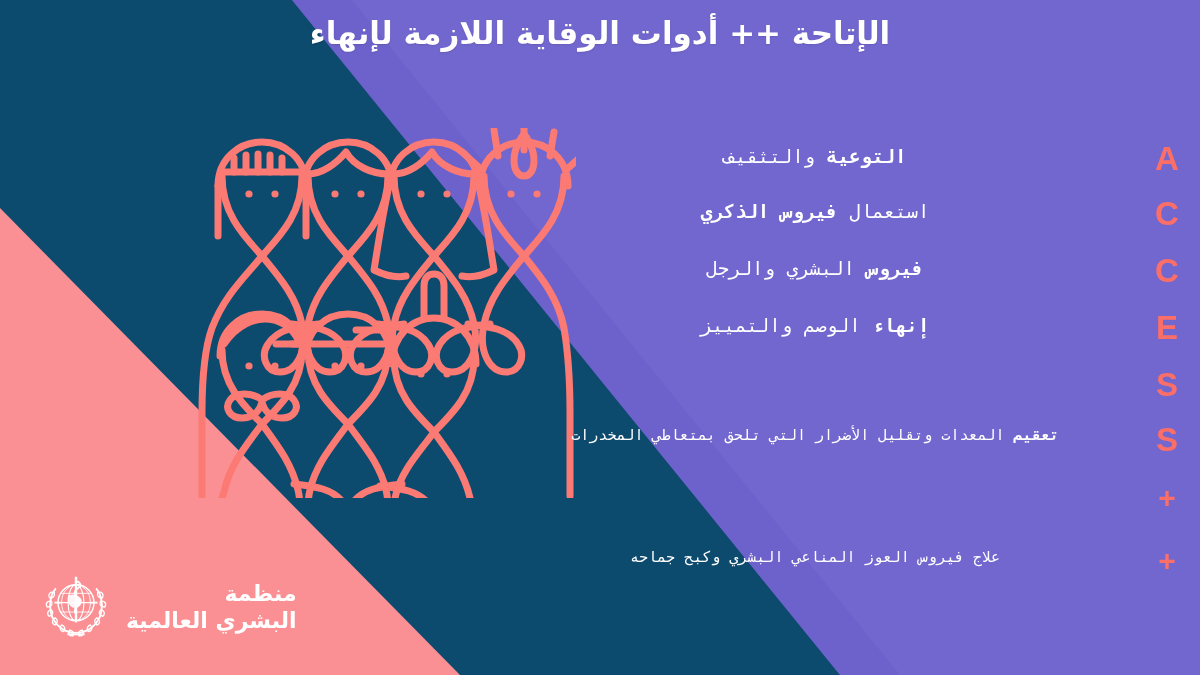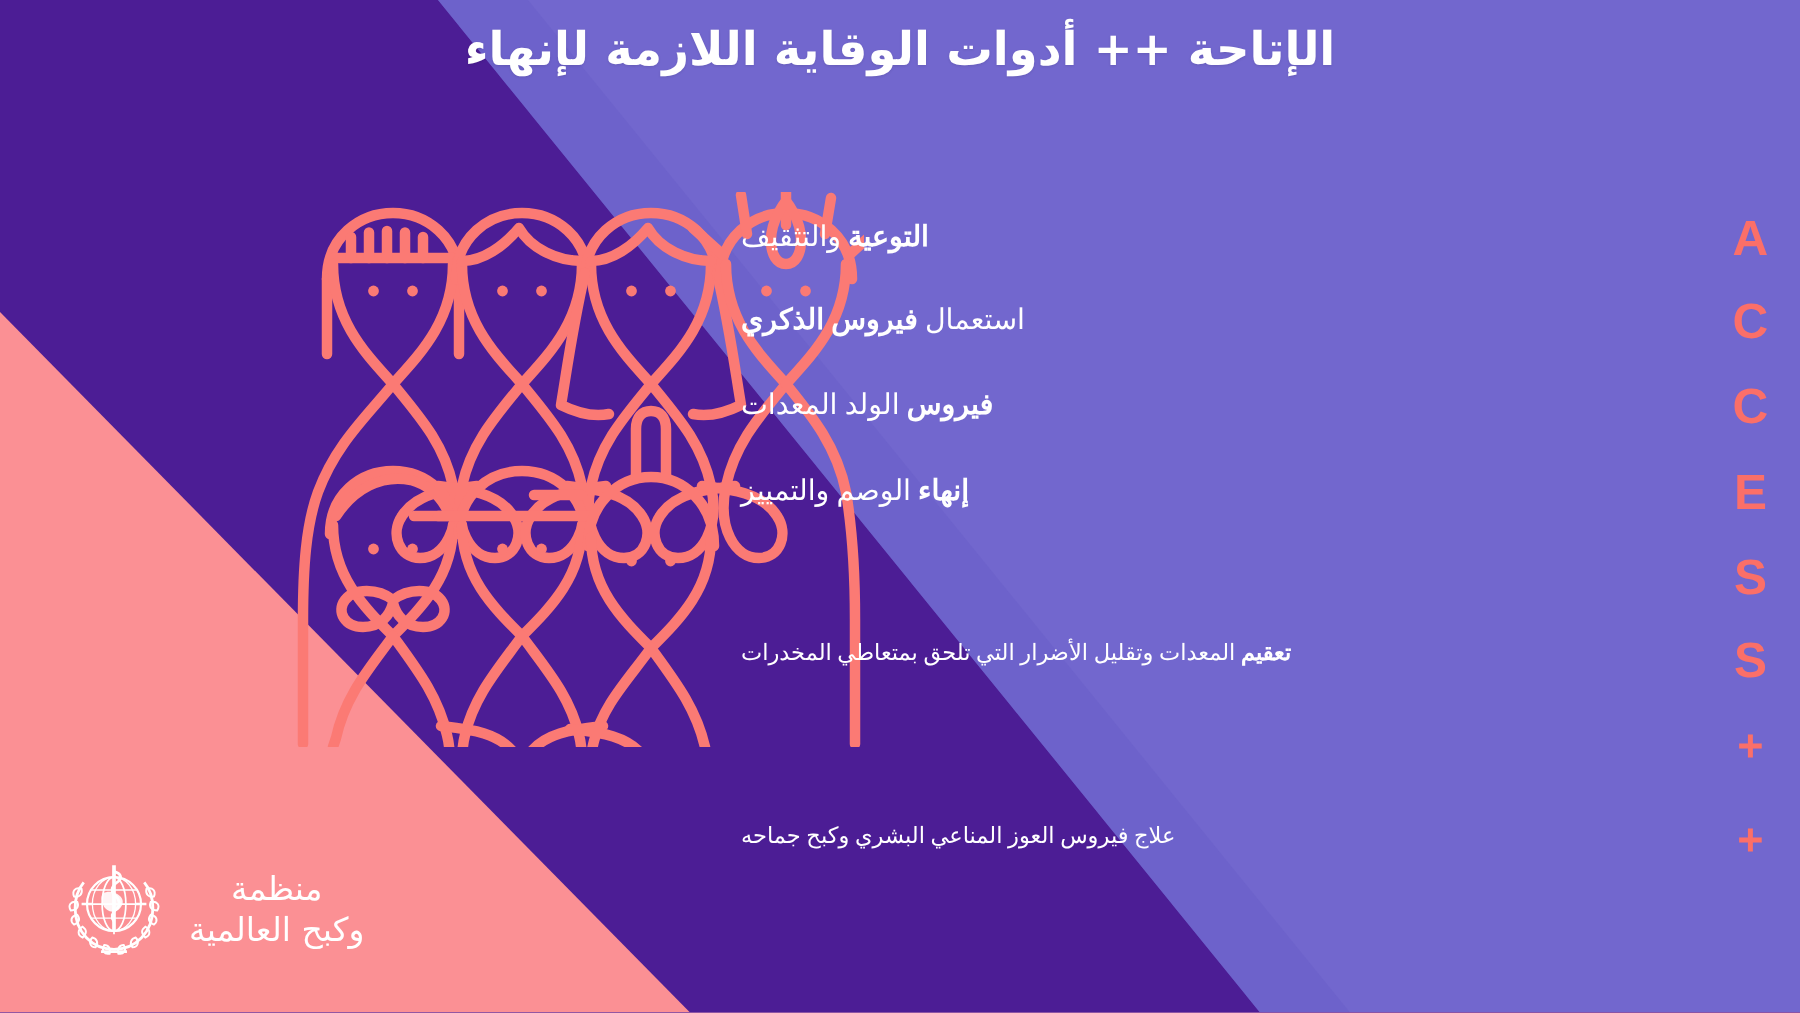--- a/index.html
+++ b/index.html
@@ -3,21 +3,21 @@
 <meta charset="utf-8">
 <style>
   html,body{margin:0;padding:0;}
   body{
     width:1200px;height:675px;
     font-family:"DejaVu Sans","Liberation Sans",sans-serif;
     overflow:hidden;background:#4a3ebf;
   }
   .poster{
     position:relative;width:1200px;height:675px;overflow:hidden;
-    background:#4c1d95;
+    background:#0c4a6e;
   }
   
   .band-light{
     position:absolute;inset:0;
     background:#7267ce;
     clip-path:polygon(292px 0, 1200px 0, 1200px 675px, 840px 675px);
   }
   .band-light-2{
     position:absolute;inset:0;
     background:#6a5fc9;
@@ -73,23 +73,23 @@
     flex:0 0 34px;
     text-align:center;
     font-family:"Liberation Sans",sans-serif;
   }
   .letter.plus{font-size:30px;}
   .rowtext{
     flex:1 1 auto;
     color:#ffffff;
     font-size:19px;
     line-height:1.32;
-    text-align:left;
+    text-align:center;
     padding-top:6px;
-    font-family:Liberation Serif, serif;
+    font-family:Liberation Mono, monospace;
   }
   .rowtext b{font-weight:bold;}
   .row.r0{margin-top:0;}
   .row.r1{margin-top:10px;}
   .row.r2{margin-top:12px;}
   .row.r3{margin-top:12px;}
   .row.r4{margin-top:12px;}
   .row.r5{margin-top:10px;}
   .row.r6{margin-top:14px;}
   .row.r7{margin-top:22px;}
@@ -112,22 +112,23 @@
     display:flex;
     flex-direction:row-reverse;
     align-items:center;
     gap:14px;
   }
   .who-emblem{width:72px;height:72px;flex:0 0 72px;}
   .who-text{
     color:#ffffff;
     font-size:22px;
     line-height:1.24;
-    text-align:center;
+    text-align:right;
     font-family:"DejaVu Sans",sans-serif;
+    font-weight:bold;
   }
 </style>
 </head>
 <body>
 
 <div class="poster">
 
   <div class="band-light"></div>
   <div class="band-light-2"></div>
   <div class="band-pink"></div>
@@ -223,21 +224,21 @@
     <div class="row r0">
       <div class="letter">A</div>
       <div class="rowtext"><span></span><b>التوعية</b><span> والتثقيف</span></div>
     </div>
     <div class="row r1">
       <div class="letter">C</div>
       <div class="rowtext"><span>استعمال </span><b>فيروس الذكري</b><span></span></div>
     </div>
     <div class="row r2">
       <div class="letter">C</div>
-      <div class="rowtext"><span></span><b>فيروس</b><span> الولد المعدات</span></div>
+      <div class="rowtext"><span></span><b>فيروس</b><span> البشري والرجل</span></div>
     </div>
     <div class="row r3">
       <div class="letter">E</div>
       <div class="rowtext"><span></span><b>إنهاء</b><span> الوصم والتمييز</span></div>
     </div>
     <div class="row r4">
       <div class="letter">S</div>
     </div>
     <div class="row r5">
       <div class="letter">S</div>
@@ -284,17 +285,17 @@
           <path d="M84 54 C90 55 91 60 87 63 C82 61 81 58 84 54Z"></path>
           <path d="M79 65 C84 68 84 73 79 75 C75 71 75 68 79 65Z"></path>
           <path d="M70 75 C74 79 72 84 67 84 C64 80 66 76 70 75Z"></path>
           <path d="M59 82 C62 87 59 91 54 90 C53 85 55 82 59 82Z"></path>
         </g>
         <path d="M38 88 L62 88" stroke-width="2.6"></path>
       </svg>
     </div>
     <div class="who-text">
       <div>منظمة</div>
-      <div>وكبح العالمية</div>
+      <div>البشري العالمية</div>
     </div>
   </div>
 
 </div>
 
 </body></html>

